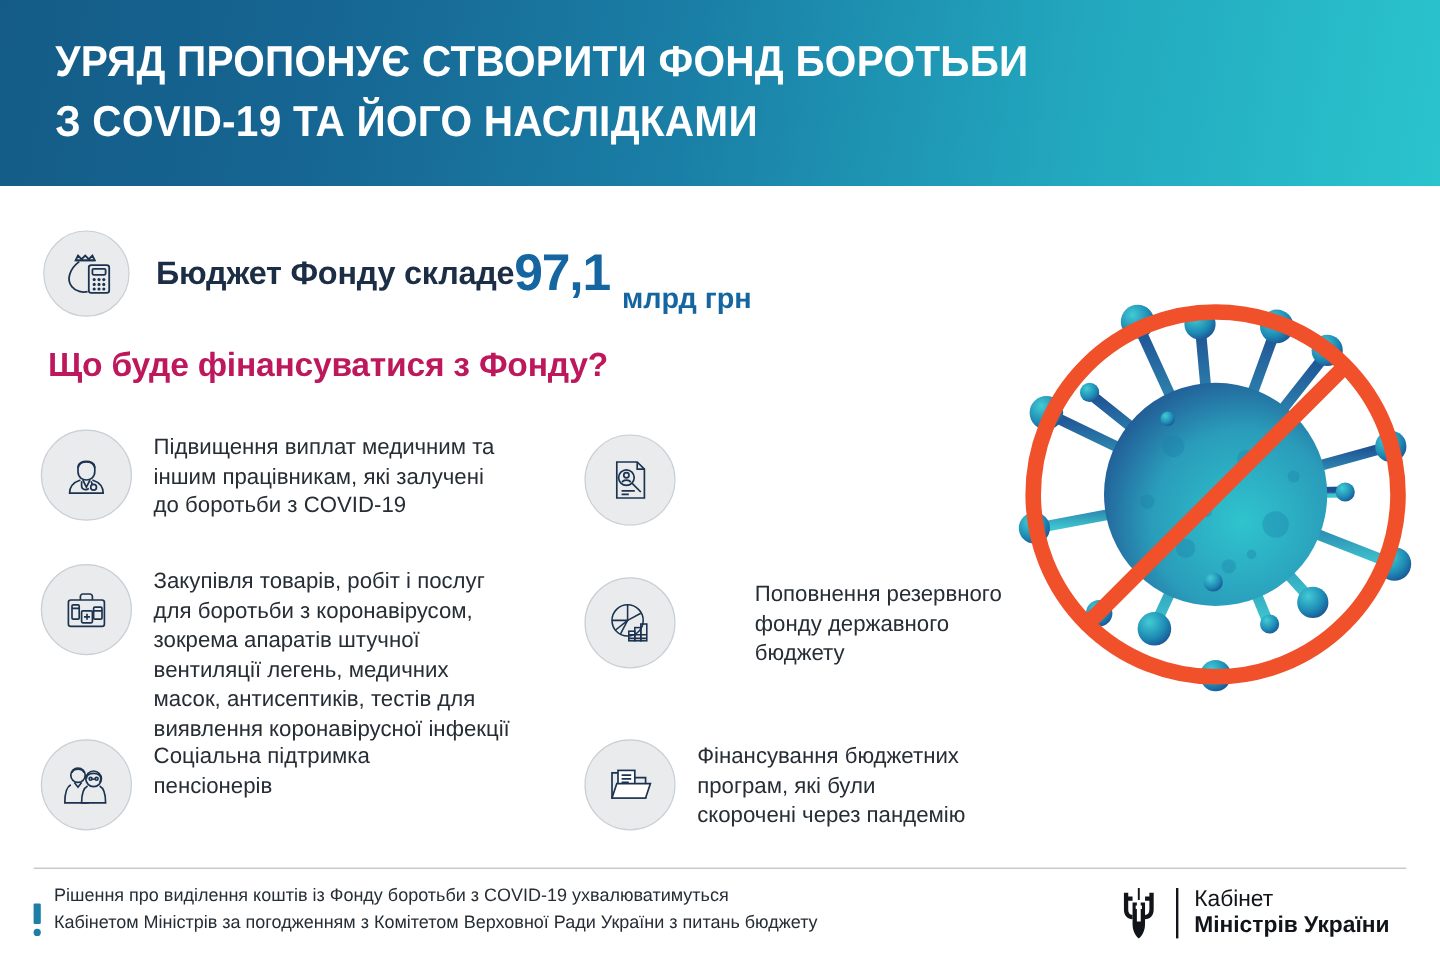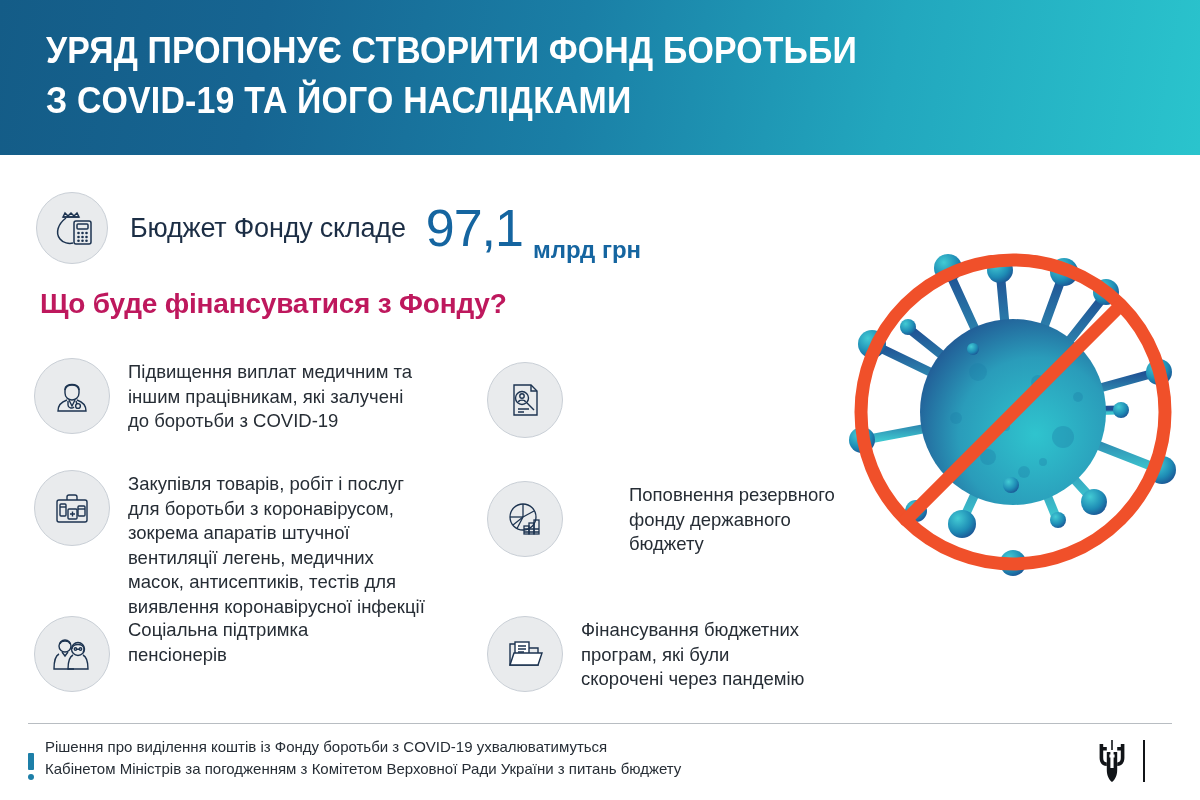--- a/index.html
+++ b/index.html
@@ -63,29 +63,28 @@
     align-items: center;
     justify-content: center;
     flex: 0 0 auto;
   }
   .circle-icon.sm { width: 72px; height: 72px; }
   .circle-icon.md { width: 76px; height: 76px; }
 
   .budget-label {
     margin-left: 22px;
     font-size: 27px;
-    font-weight: normal;
+    font-weight: bold;
     color: #1C2E45;
     letter-spacing: -0.2px;
     white-space: nowrap;
   }
   .budget-amount {
-    margin-left: 20px;
-    font-size: 52px;
-    font-weight: normal;
+    font-size: 43px;
+    font-weight: bold;
     color: #1565A0;
     line-height: 1;
     letter-spacing: -1px;
   }
   .budget-unit {
     margin-left: 10px;
     font-size: 24px;
     font-weight: bold;
     color: #1565A0;
     align-self: flex-end;
@@ -447,16 +446,20 @@
     </div>
     <div class="brand">
       <svg width="40" height="46" viewBox="0 0 40 46" fill="#111418">
         <path d="M19.2 2 L20.8 2 L20.8 12 L19.2 12 Z"></path>
         <path d="M4 6 L7.6 6 L7.6 20 C7.6 25, 10.5 28, 14.8 28 L14.8 24.4 C12.3 24.4, 11.2 22.8, 11.2 20 L11.2 12.6 L14.8 12.6 L14.8 9 L11.2 9 L11.2 6 Z"></path>
         <path d="M36 6 L32.4 6 L32.4 20 C32.4 25, 29.5 28, 25.2 28 L25.2 24.4 C27.7 24.4, 28.8 22.8, 28.8 20 L28.8 12.6 L25.2 12.6 L25.2 9 L28.8 9 L28.8 6 Z"></path>
         <path d="M14.8 14 L18.4 14 L18.4 30 L21.6 30 L21.6 14 L25.2 14 L25.2 32 C25.2 38, 22.6 42, 20 44 C17.4 42, 14.8 38, 14.8 32 Z"></path>
         <path d="M17.4 16.5 L22.6 16.5 L22.6 19.5 L17.4 19.5 Z" fill="#ffffff"></path>
       </svg>
       <div class="brand-sep"></div>
+      <div class="brand-text">
+        <div class="brand-line1">Кабінет</div>
+        <div class="brand-line2">Міністрів України</div>
+      </div>
     </div>
   </div>
 
 </div>
 
 </body></html>

